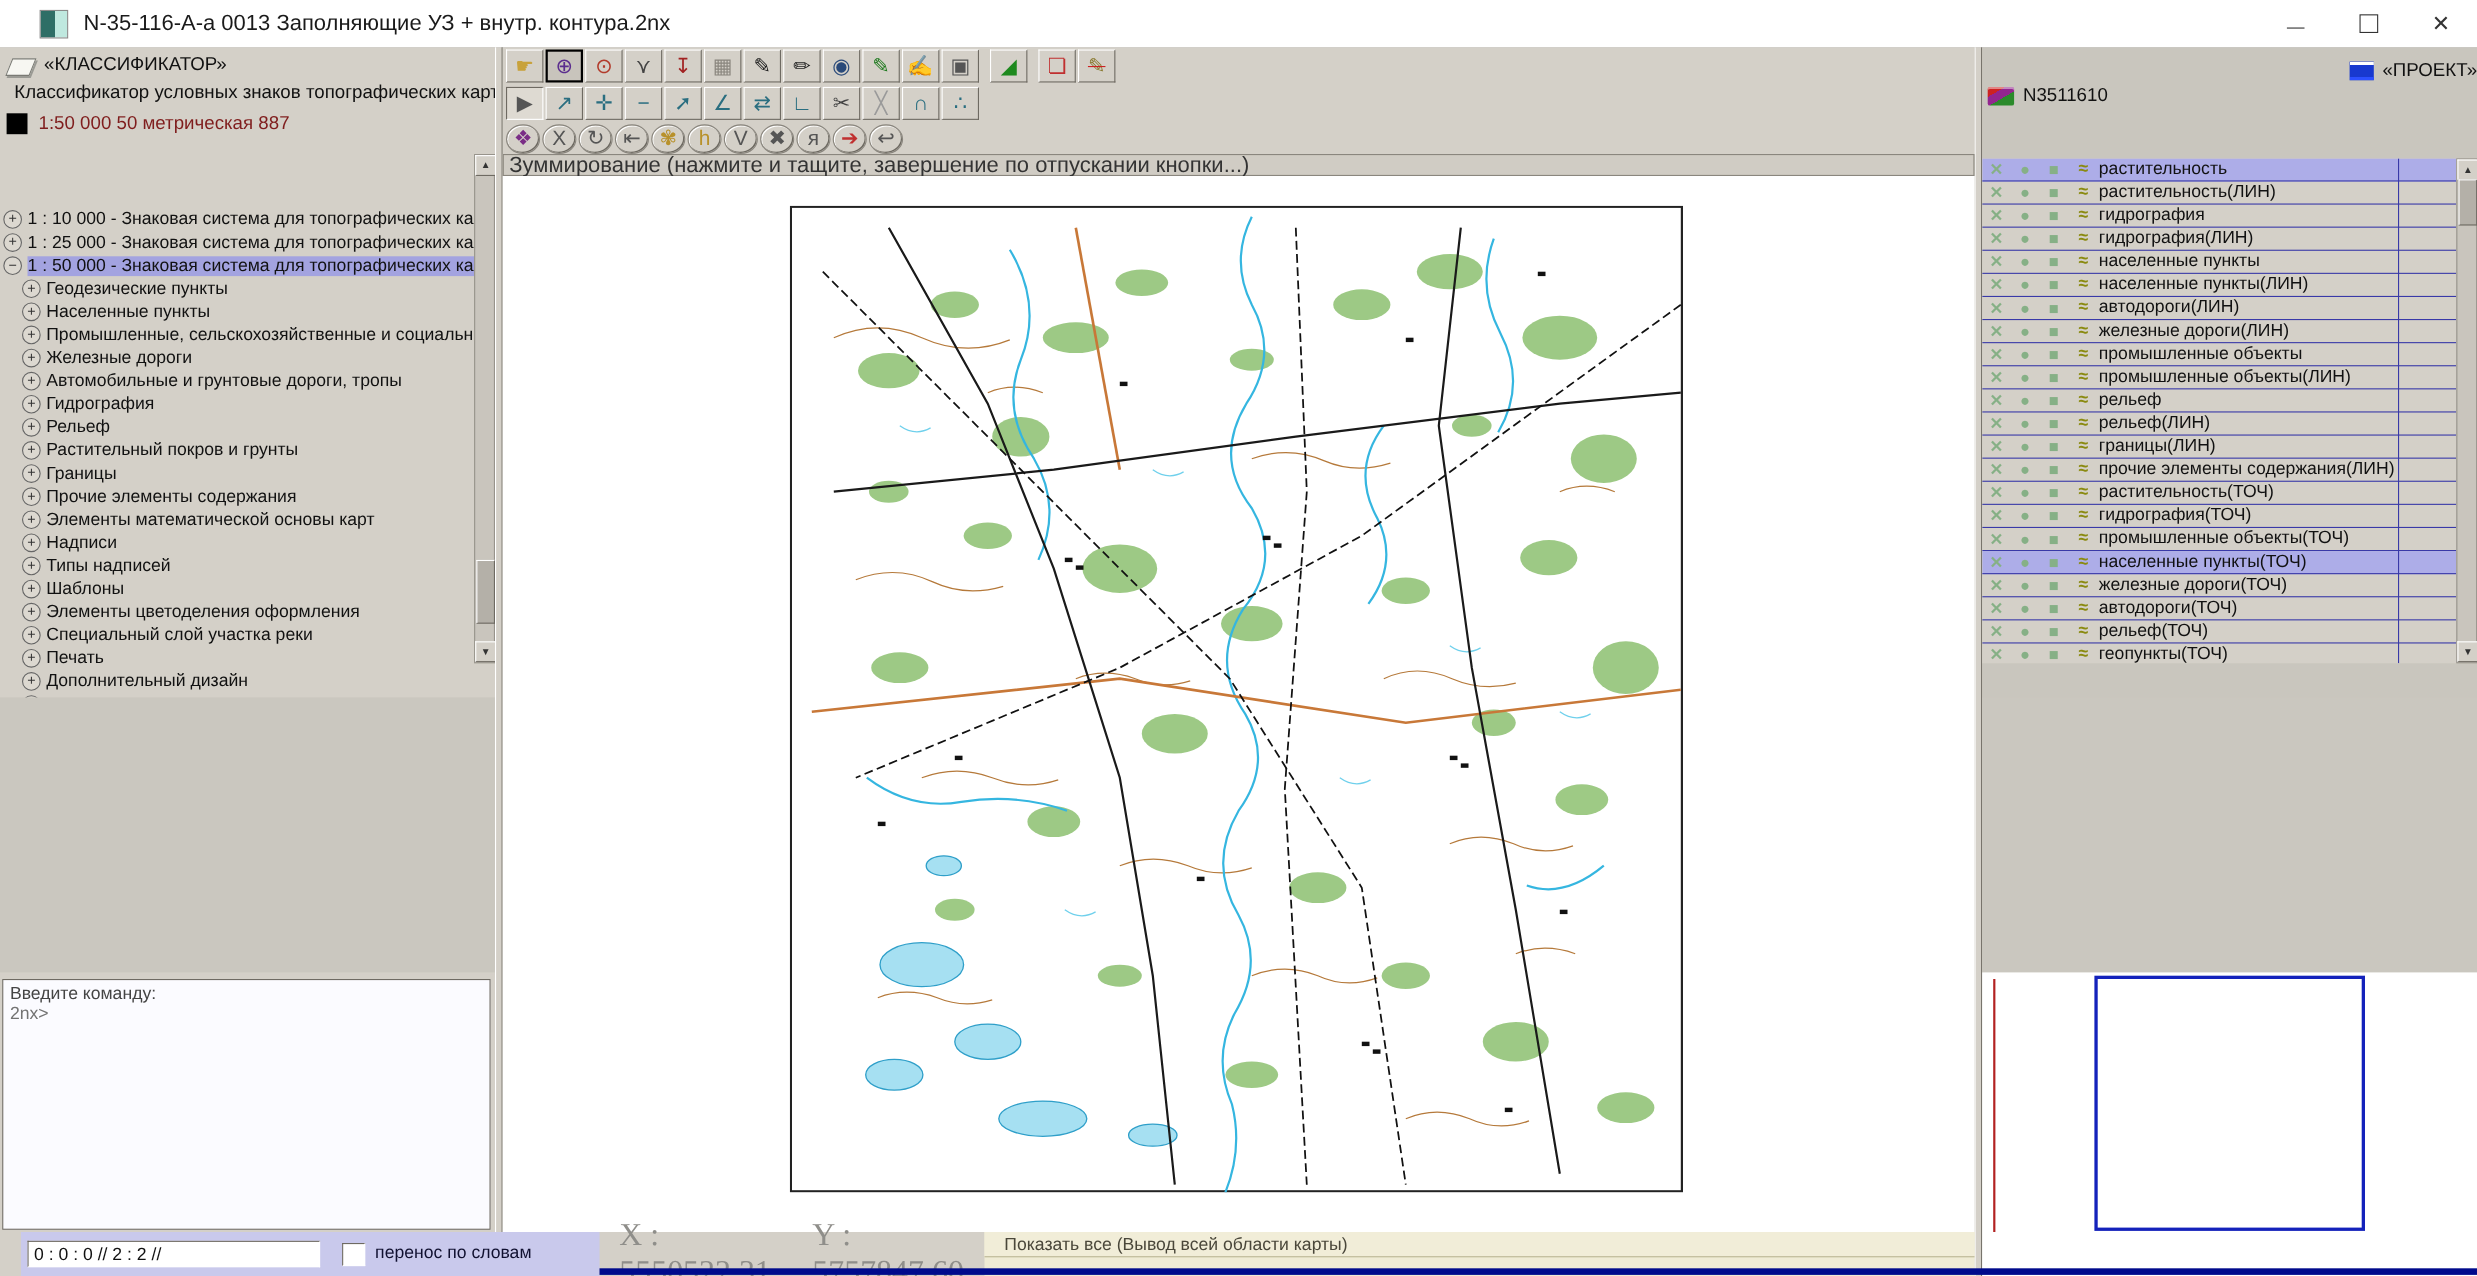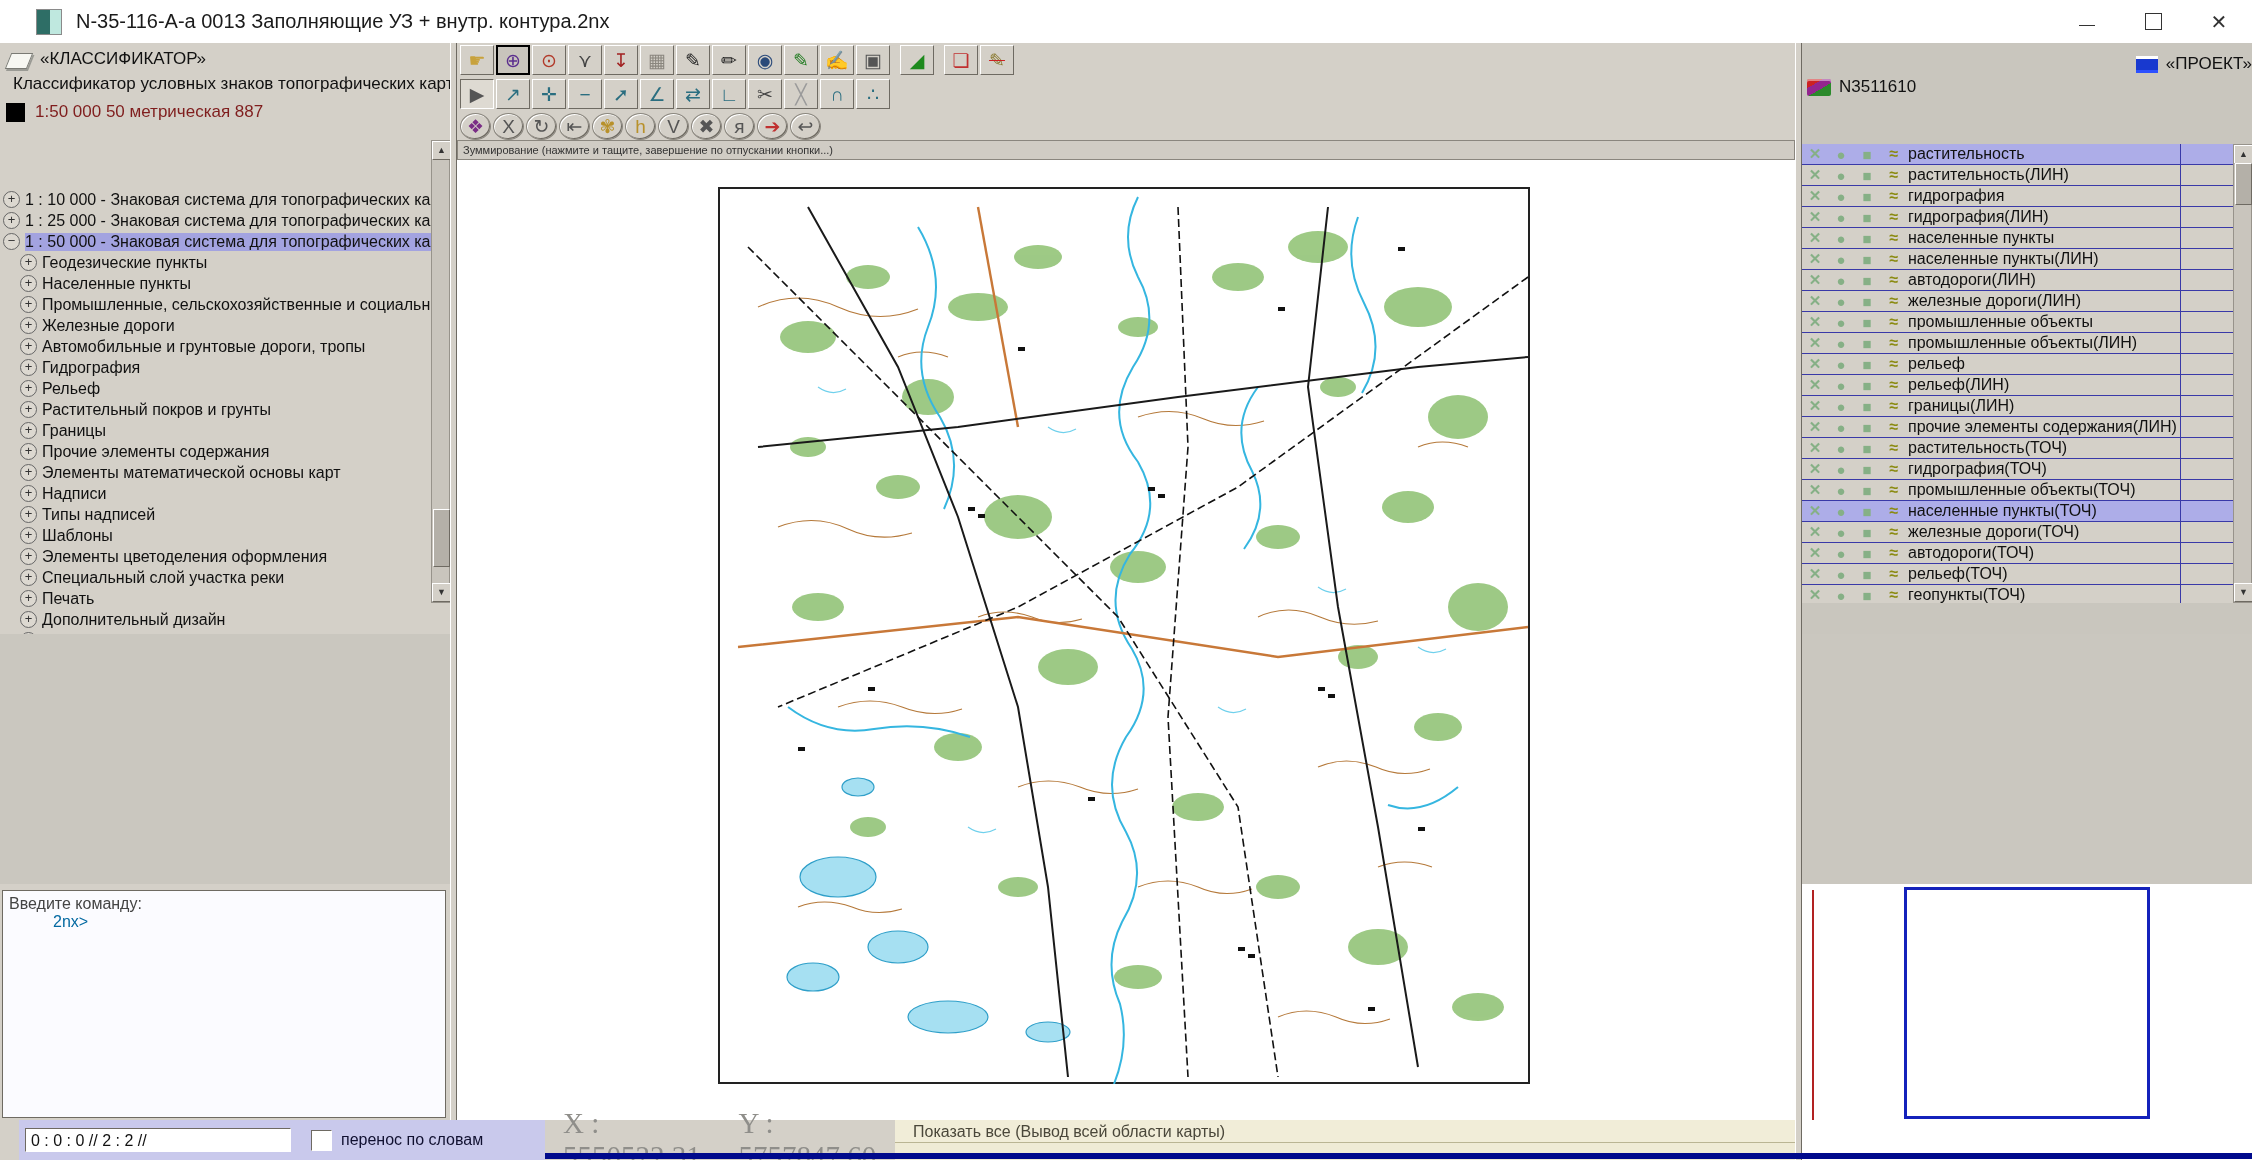--- a/index.html
+++ b/index.html
@@ -46,21 +46,21 @@
     border-bottom:1px solid #6e6a62;font-size:9px;line-height:17px;text-align:center;color:#333;}
   .sb-thumb{position:absolute;left:1px;width:15px;background:#b4b0a8;
     border-top:1px solid #fff;border-left:1px solid #fff;border-right:1px solid #6e6a62;
     border-bottom:1px solid #6e6a62;}
   
   .graybody{position:absolute;background:#cac7bf;}
   
   .cmdpanel{position:absolute;left:2px;top:890px;width:444px;height:228px;background:#fbfbff;
     border:1px solid #6e6a62;font-size:16px;box-sizing:border-box;padding:4px 6px;}
   .cmd-label{color:#444;}
-  .cmd-prompt{color:#0369a1;margin-left:44px;}
+  .cmd-prompt{color:#737373;}
   
   .bb-lav{position:absolute;left:0;top:1120px;width:545px;height:40px;background:#c9c9ec;margin-left:19px;}
   .counters{position:absolute;left:6px;top:8px;width:266px;height:24px;background:#fff;
     border-top:1px solid #6e6a62;border-left:1px solid #6e6a62;border-bottom:1px solid #fff;
     border-right:1px solid #fff;font-size:16px;line-height:24px;padding-left:5px;box-sizing:border-box;}
   .chkbox{position:absolute;left:292px;top:10px;width:19px;height:19px;background:#fff;
     border-top:1px solid #6e6a62;border-left:1px solid #6e6a62;border-bottom:1px solid #fff;
     border-right:1px solid #fff;}
   .wraplab{position:absolute;left:322px;top:11px;font-size:16px;color:#101030;}
   .bb-gray{position:absolute;left:545px;top:1120px;width:350px;height:40px;background:#d4d0c8;
@@ -78,21 +78,21 @@
     border-bottom:1px solid #6e6a62;display:flex;align-items:center;justify-content:center;box-sizing:border-box;}
   .tbtn .glyph{font-size:19px;line-height:19px;}
   .tbtn.round{width:31px;height:27px;border-radius:50%;border:1px solid #8a867e;
     box-shadow:inset 1px 1px 0 #fff, inset -1px -1px 0 #6e6a62;}
   .tbtn.pressed{border-top:2px solid #000;border-left:2px solid #000;border-right:2px solid #000;
     border-bottom:2px solid #000;background:#c8c4bc;}
   .tbtn.sunken{border-top:1px solid #6e6a62;border-left:1px solid #6e6a62;border-right:1px solid #fff;
     border-bottom:1px solid #fff;background:#dedad2;}
   .glyph.strike{text-decoration:line-through;text-decoration-color:#cc2222;}
   .hintbar{position:absolute;left:0;top:97px;width:1338px;height:20px;background:#d0ccc4;
-    border:1px solid #8a867e;box-sizing:border-box;font-size:11px;color:#333;line-height:18px;padding-left:5px;}
+    border:1px solid #8a867e;box-sizing:border-box;font-size:20px;color:#333;line-height:18px;padding-left:5px;}
   .mapcanvas{position:absolute;left:0;top:117px;width:1338px;height:960px;background:#ffffff;}
   .topo{position:absolute;left:261px;top:27px;}
   
   .rightpanel{position:absolute;left:1802px;top:43px;width:450px;height:1117px;background:#c9c6be;}
   .layers{position:absolute;left:0;top:101px;width:431px;height:459px;overflow:hidden;background:#d4d0c8;}
   .layer-row{height:21px;display:flex;align-items:center;border-bottom:1px solid #3939a8;
     box-sizing:border-box;font-size:16px;white-space:nowrap;}
   .layer-row.sel{background:#adade8;}
   .lx{flex:0 0 26px;text-align:center;color:#86b086;font-weight:bold;font-size:15px;}
   .ldot{flex:0 0 26px;text-align:center;color:#86b086;font-size:15px;}

